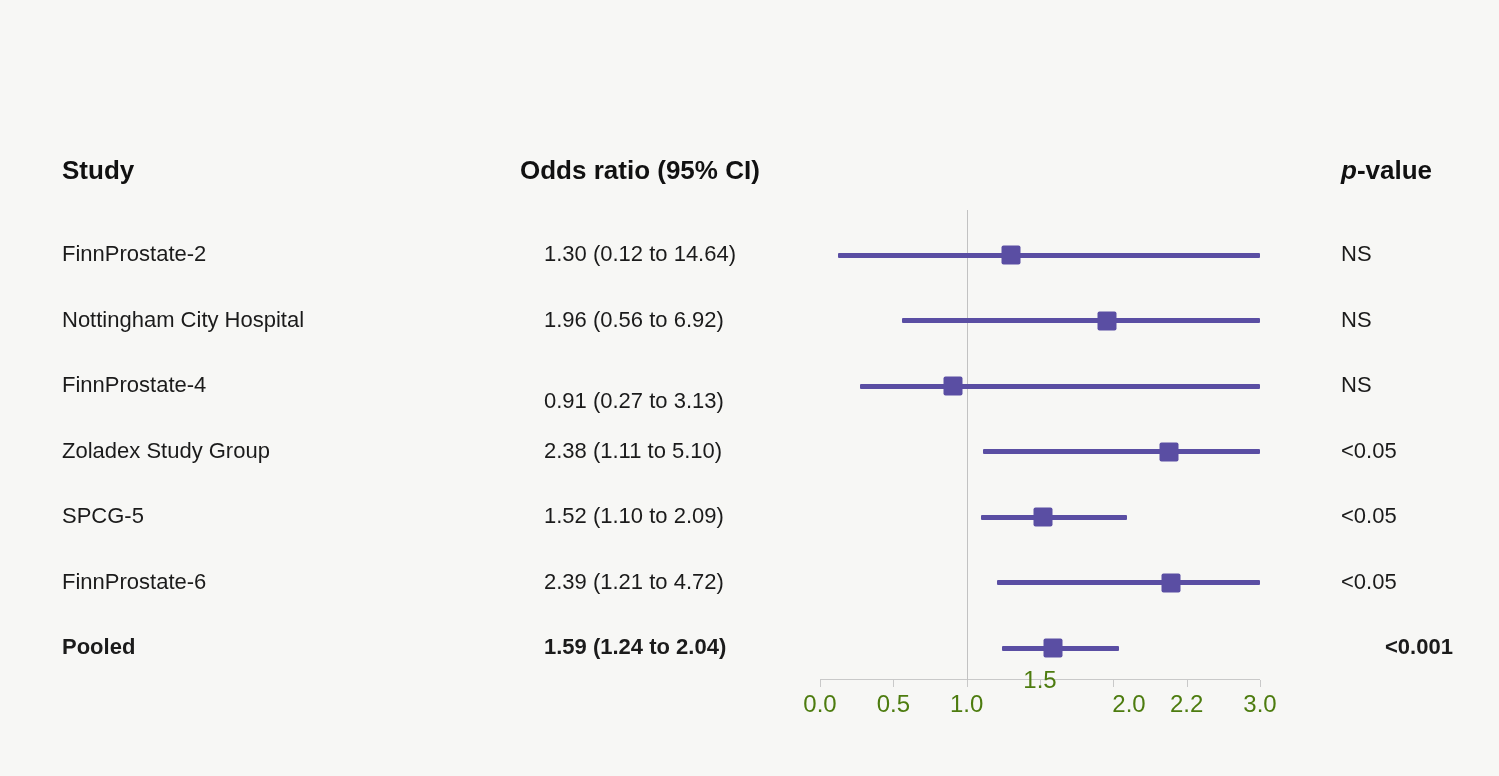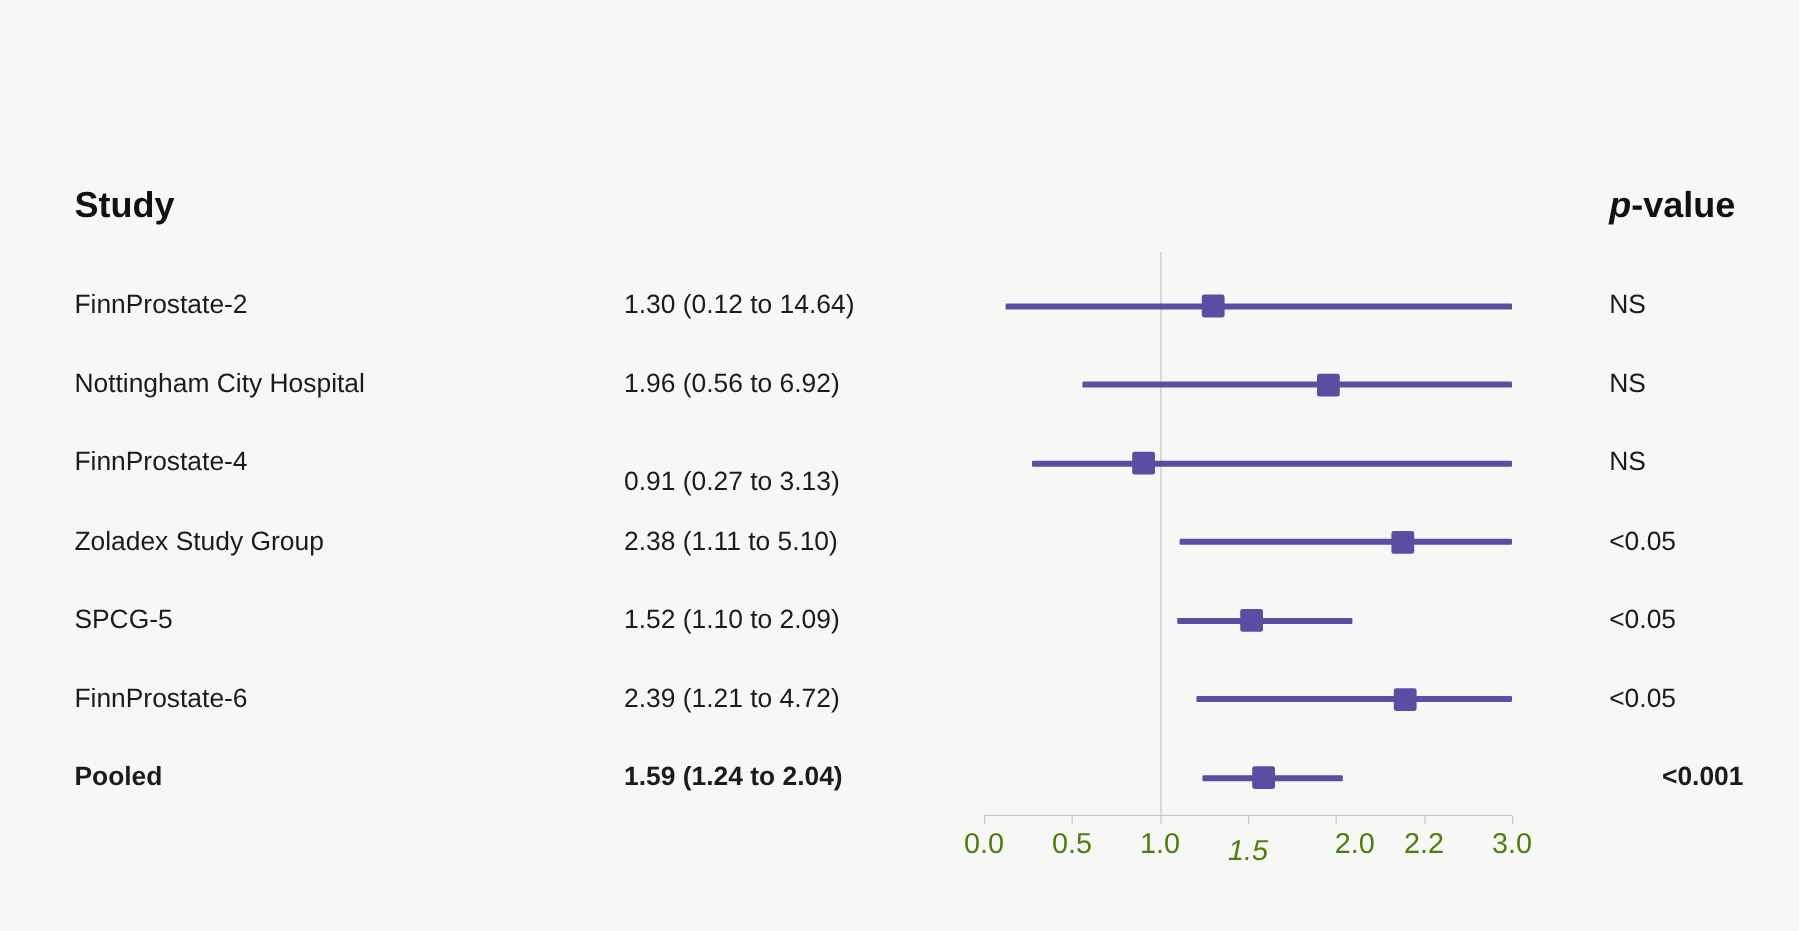--- a/index.html
+++ b/index.html
@@ -28,39 +28,39 @@
     font-size: 25px;
     font-weight: bold;
     letter-spacing: -0.2px;
     color: #111111;
     white-space: nowrap;
   }
 
   
   .hdr {
     position: absolute;
-    font-size: 30px;
+    font-size: 26px;
     font-weight: bold;
     color: #111111;
     white-space: nowrap;
   }
   .hdr-study { left: 62px; top: 155px; }
   .hdr-or    { left: 520px; top: 155px; }
   .hdr-p     { left: 1341px; top: 155px; }
   .hdr-p i { font-style: italic; }
 
   
   .row-label, .row-or, .row-p {
     position: absolute;
     font-size: 22px;
     color: #1b1b1b;
     white-space: nowrap;
   }
   .row-label { left: 62px; }
-  .row-or    { left: 520px; }
+  .row-or    { left: 544px; }
   .row-p     { left: 1341px; }
   .bold { font-weight: bold; }
 
   
   .plot {
     position: absolute;
     left: 820px;
     top: 210px;
     width: 440px;
     height: 470px;
@@ -119,20 +119,21 @@
     white-space: nowrap;
   }
 </style>
 </head>
 <body>
 
 <div class="canvas">
 
 
   <div class="hdr hdr-study">Study</div>
+  <div class="hdr hdr-or">Odds ratio (95% CI)</div>
   <div class="hdr hdr-p"><i>p</i><span>-value</span></div>
 
   <div id="rows-layer">
       <div class="row-label" style="top: 241px;">FinnProstate-2</div>
       <div class="row-or" style="top: 241px;">1.30 (0.12 to 14.64)</div>
       <div class="row-p" style="top: 241px;">NS</div>
       <div class="row-label" style="top: 306.5px;">Nottingham City Hospital</div>
       <div class="row-or" style="top: 306.5px;">1.96 (0.56 to 6.92)</div>
       <div class="row-p" style="top: 306.5px;">NS</div>
       <div class="row-label" style="top: 372px;">FinnProstate-4</div>
@@ -169,21 +170,21 @@
       <div class="marker" style="left: 350.533px; top: 372.5px;"></div>
       <div class="ci" style="left: 181.867px; width: 117.333px; top: 435.5px;"></div>
       <div class="marker" style="left: 233.2px; top: 438px;"></div>
       <div class="tick" style="left: 0px;"></div>
       <div class="ticklabel" style="left: 0px; top: 480px;">0.0</div>
       <div class="tick" style="left: 73.3333px;"></div>
       <div class="ticklabel" style="left: 73.3333px; top: 480px;">0.5</div>
       <div class="tick" style="left: 146.667px;"></div>
       <div class="ticklabel" style="left: 146.667px; top: 480px;">1.0</div>
       <div class="tick" style="left: 220px;"></div>
-      <div class="ticklabel" style="left: 220px; top: 486px; font-style: italic;">1.5</div>
+      <div class="ticklabel" style="left: 220px; top: 456px;">1.5</div>
       <div class="tick" style="left: 293.333px;"></div>
       <div class="ticklabel" style="left: 309px; top: 480px;">2.0</div>
       <div class="tick" style="left: 366.667px;"></div>
       <div class="ticklabel" style="left: 366.667px; top: 480px;">2.2</div>
       <div class="tick" style="left: 440px;"></div>
       <div class="ticklabel" style="left: 440px; top: 480px;">3.0</div>
     </div>
 
 </div>
 

